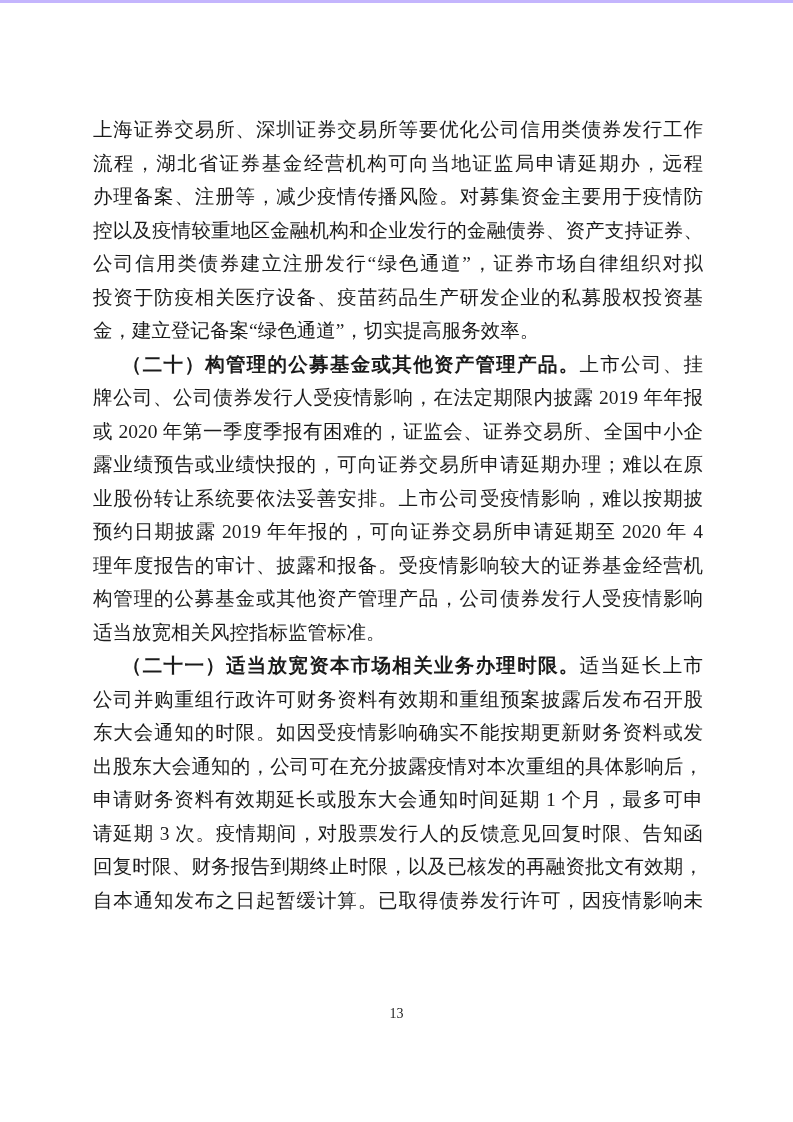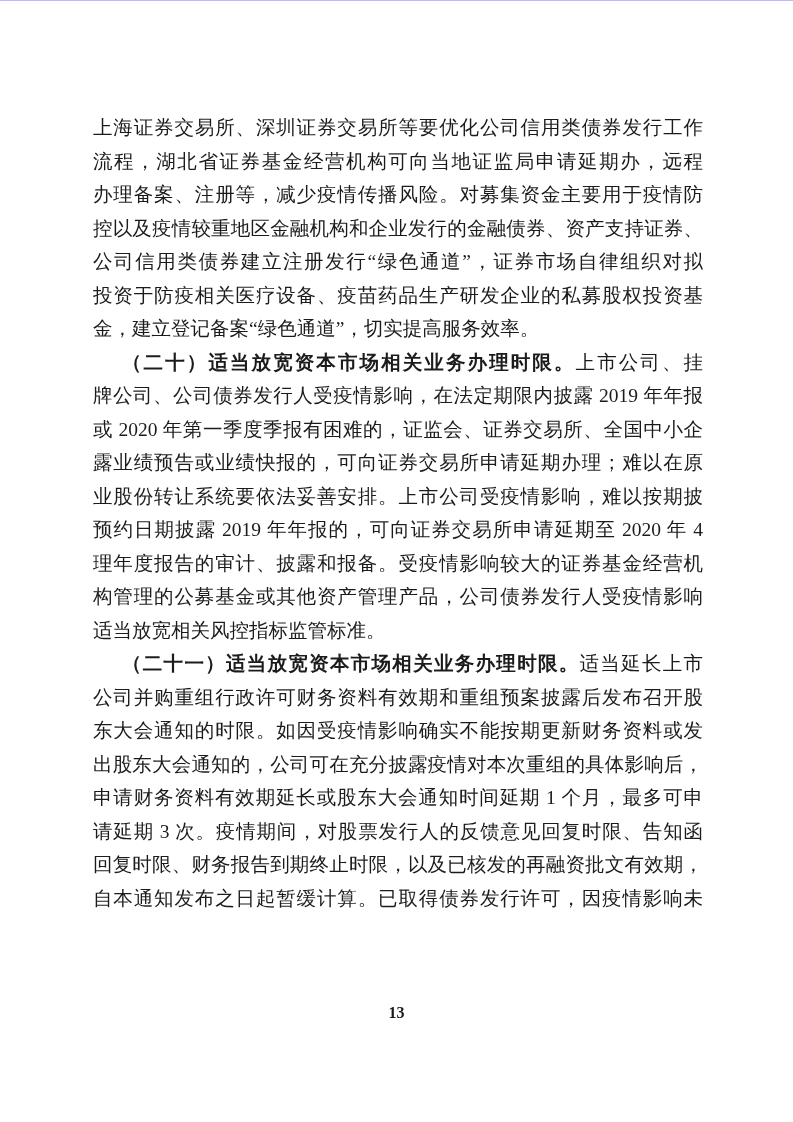--- a/index.html
+++ b/index.html
@@ -7,21 +7,21 @@
     width: 793px; height: 1122px;
     background: #ffffff;
     font-family: "Liberation Serif", "DejaVu Serif", serif;
     color: #1b1b1b;
   }
   .page {
     position: relative;
     width: 793px; height: 1122px;
     background: #ffffff;
     overflow: hidden;
-    border-top: 1px solid #c4b5fd;
+    border-top: 3px solid #c4b5fd;
     box-sizing: border-box;
   }
   .content {
     position: absolute;
     left: 93px; top: 110px;
     width: 610px;
   }
   .paragraph { margin: 0; padding: 0; }
   .line {
     height: 33.5px;
@@ -32,41 +32,40 @@
     overflow: hidden;
   }
   .line.para-end { text-align-last: left; }
   .line.indent { text-indent: 29px; }
   .bold { font-weight: bold; }
   .page-number {
     position: absolute;
     top: 1003px; left: 0;
     width: 100%;
     text-align: center;
-    font-size: 16px;
+    font-size: 14px;
     color: #1b1b1b;
-    font-weight: bold;
   }
 </style>
 </head>
 <body>
 
 <div class="page">
   <div class="content" id="content">
       <div class="paragraph">
         <div class="line"><span>上海证券交易所、深圳证券交易所等要优化公司信用类债券发行工作</span></div>
         <div class="line"><span>流程，湖北省证券基金经营机构可向当地证监局申请延期办，远程</span></div>
         <div class="line"><span>办理备案、注册等，减少疫情传播风险。对募集资金主要用于疫情防</span></div>
         <div class="line"><span>控以及疫情较重地区金融机构和企业发行的金融债券、资产支持证券、</span></div>
         <div class="line"><span>公司信用类债券建立注册发行“绿色通道”，证券市场自律组织对拟</span></div>
         <div class="line"><span>投资于防疫相关医疗设备、疫苗药品生产研发企业的私募股权投资基</span></div>
         <div class="line para-end"><span>金，建立登记备案“绿色通道”，切实提高服务效率。</span></div>
       </div>
       <div class="paragraph">
-        <div class="line indent"><span class="bold">（二十）适当放宽资本市场相关业务办理时限。</span><span>上市公司、挂</span></div>
+        <div class="line indent"><span class="bold">（二十）构管理的公募基金或其他资产管理产品。</span><span>上市公司、挂</span></div>
         <div class="line"><span>牌公司、公司债券发行人受疫情影响，在法定期限内披露 2019 年年报</span></div>
         <div class="line"><span>或 2020 年第一季度季报有困难的，证监会、证券交易所、全国中小企</span></div>
         <div class="line"><span>露业绩预告或业绩快报的，可向证券交易所申请延期办理；难以在原</span></div>
         <div class="line"><span>业股份转让系统要依法妥善安排。上市公司受疫情影响，难以按期披</span></div>
         <div class="line"><span>预约日期披露 2019 年年报的，可向证券交易所申请延期至 2020 年 4</span></div>
         <div class="line"><span>理年度报告的审计、披露和报备。受疫情影响较大的证券基金经营机</span></div>
         <div class="line"><span>构管理的公募基金或其他资产管理产品，公司债券发行人受疫情影响</span></div>
         <div class="line para-end"><span>适当放宽相关风控指标监管标准。</span></div>
       </div>
       <div class="paragraph">

